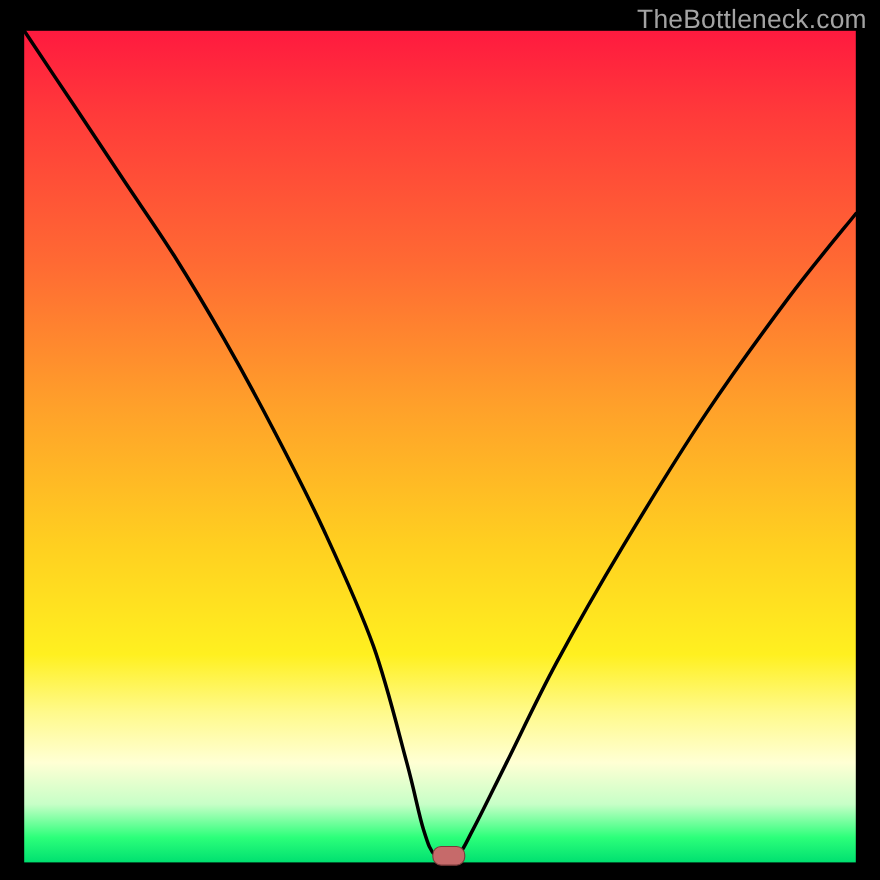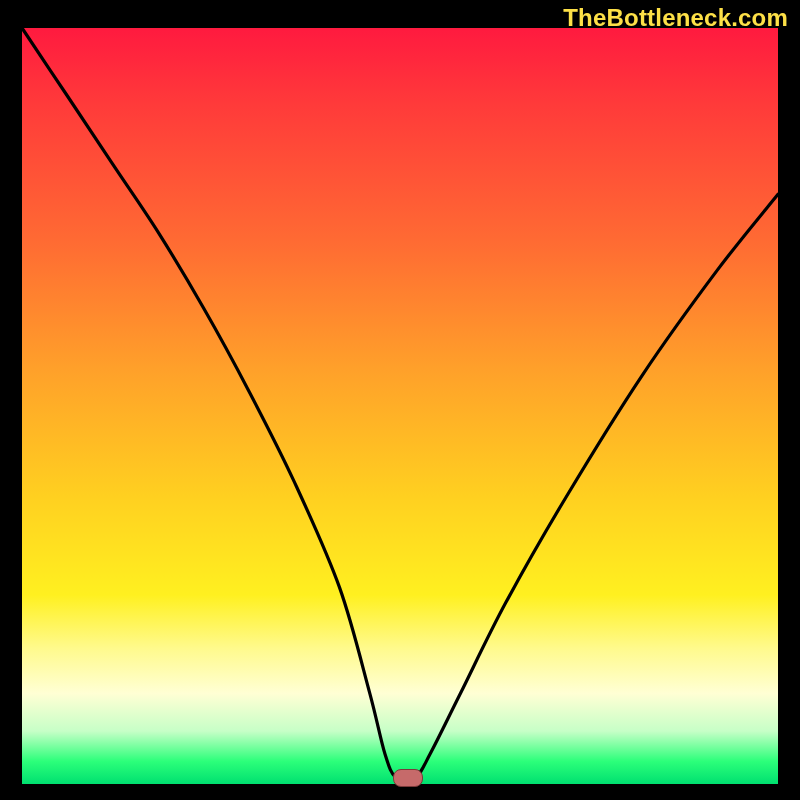--- a/index.html
+++ b/index.html
@@ -14,23 +14,23 @@
   .frame {
     position: relative;
     width: 800px;
     height: 800px;
     background: #000;
   }
   .watermark {
     position: absolute;
     top: 4px;
     right: 12px;
-    color: #fde047;
+    color: #a3a3a3;
     font-size: 24px;
-    font-weight: 700;
+    font-weight: 400;
     letter-spacing: 0.2px;
     z-index: 5;
   }
   .plot-area {
     position: absolute;
     left: 22px;
     top: 28px;
     width: 756px;
     height: 756px;
   }

